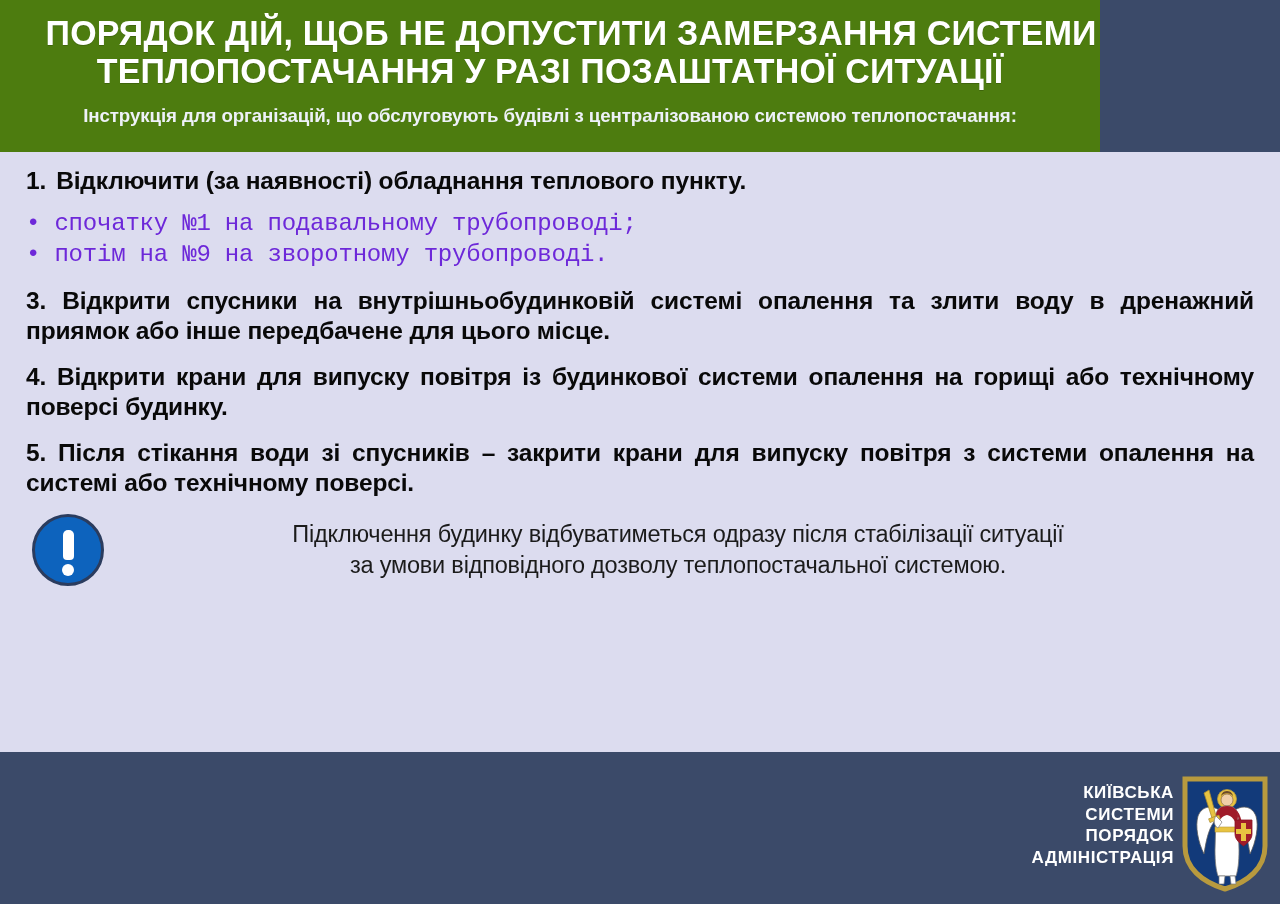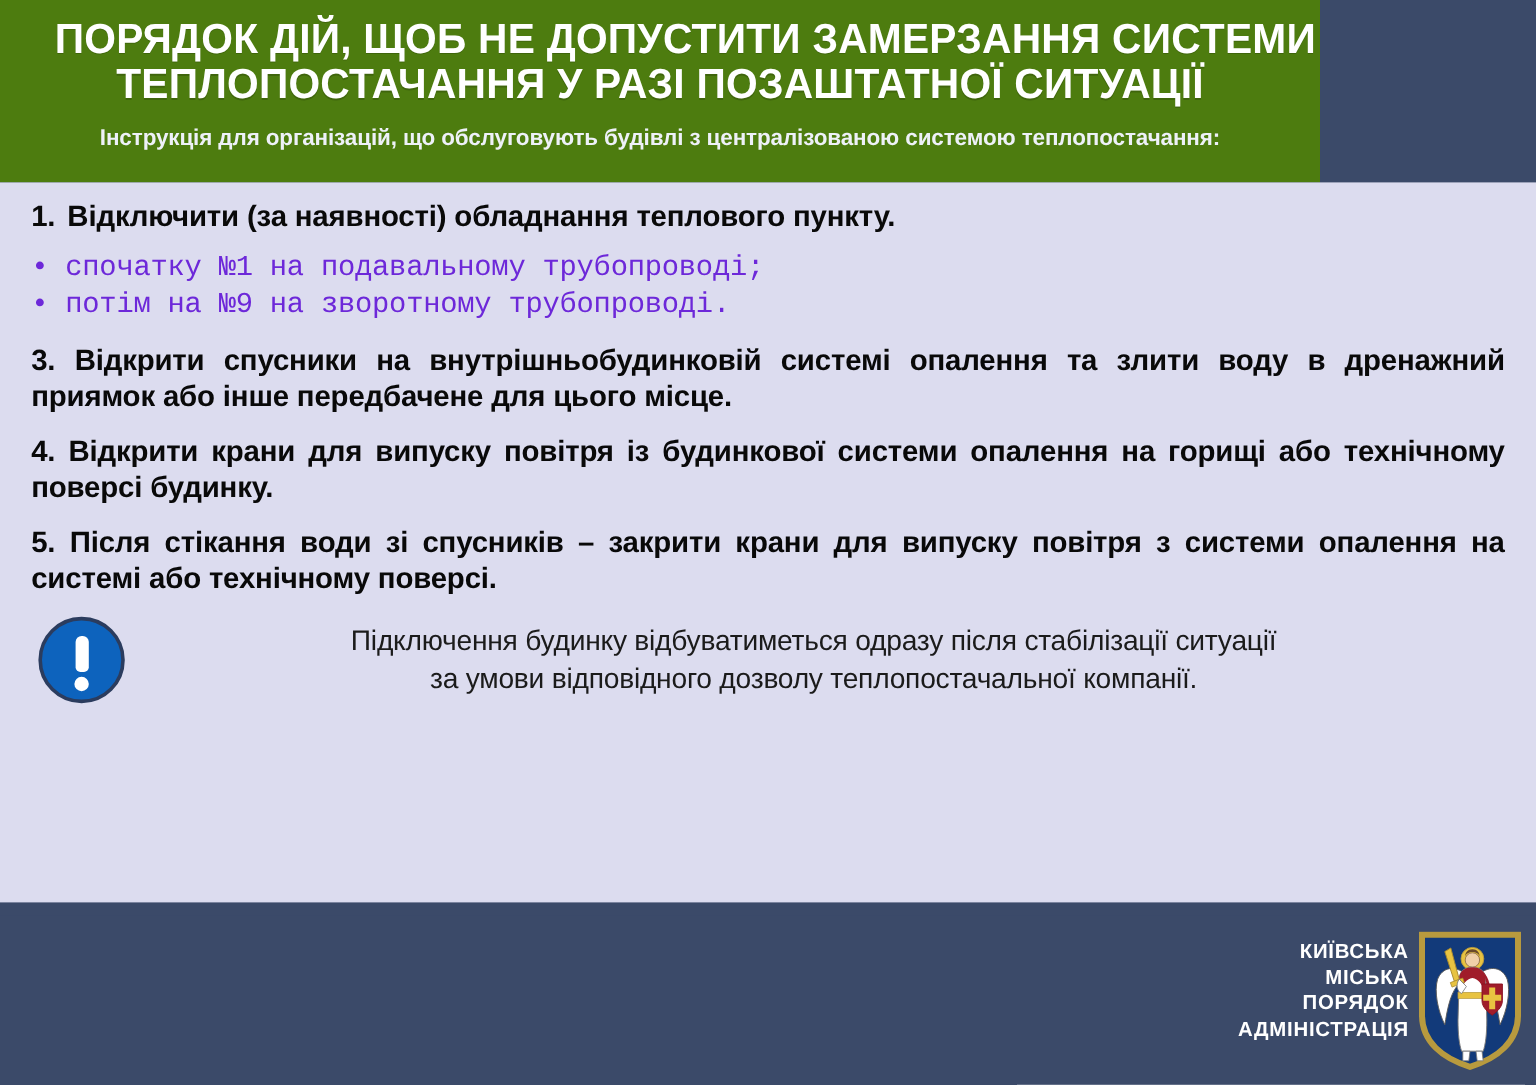--- a/index.html
+++ b/index.html
@@ -220,31 +220,31 @@
       <span>Після стікання води зі спусників – закрити крани для випуску повітря з системи опалення на системі або технічному поверсі.</span>
     </p>
 
     <div class="note">
       <div class="note-icon">
         <div class="bang-bar"></div>
         <div class="bang-dot"></div>
       </div>
       <div class="note-text">
         <span>Підключення будинку відбуватиметься одразу після стабілізації ситуації</span>
-        <span>за умови відповідного дозволу теплопостачальної компанії.</span>
+        <span>за умови відповідного дозволу теплопостачальної системою.</span>
       </div>
     </div>
 
   </div>
 
   <div class="footer"></div>
 
   <div class="brand">
     <span>КИЇВСЬКА</span>
-    <span>МІСЬКА</span>
+    <span>СИСТЕМИ</span>
     <span>ПОРЯДОК</span>
     <span>АДМІНІСТРАЦІЯ</span>
   </div>
 
   <svg class="crest" viewBox="0 0 86 116">
     <path d="M3 3 H83 V70 C83 92 66 106 43 113 C20 106 3 92 3 70 Z" fill="#123a7a" stroke="#b89a3e" stroke-width="5"></path>
 
     <path d="M40 36 C30 28 20 30 16 40 C13 50 16 66 22 78 C24 66 26 54 32 46 C34 42 37 39 40 36 Z" fill="#ffffff" stroke="#5a5a5a" stroke-width="0.8"></path>
 
     <path d="M50 36 C60 28 70 30 74 40 C77 50 74 66 68 78 C66 66 64 54 58 46 C56 42 53 39 50 36 Z" fill="#ffffff" stroke="#5a5a5a" stroke-width="0.8"></path>

